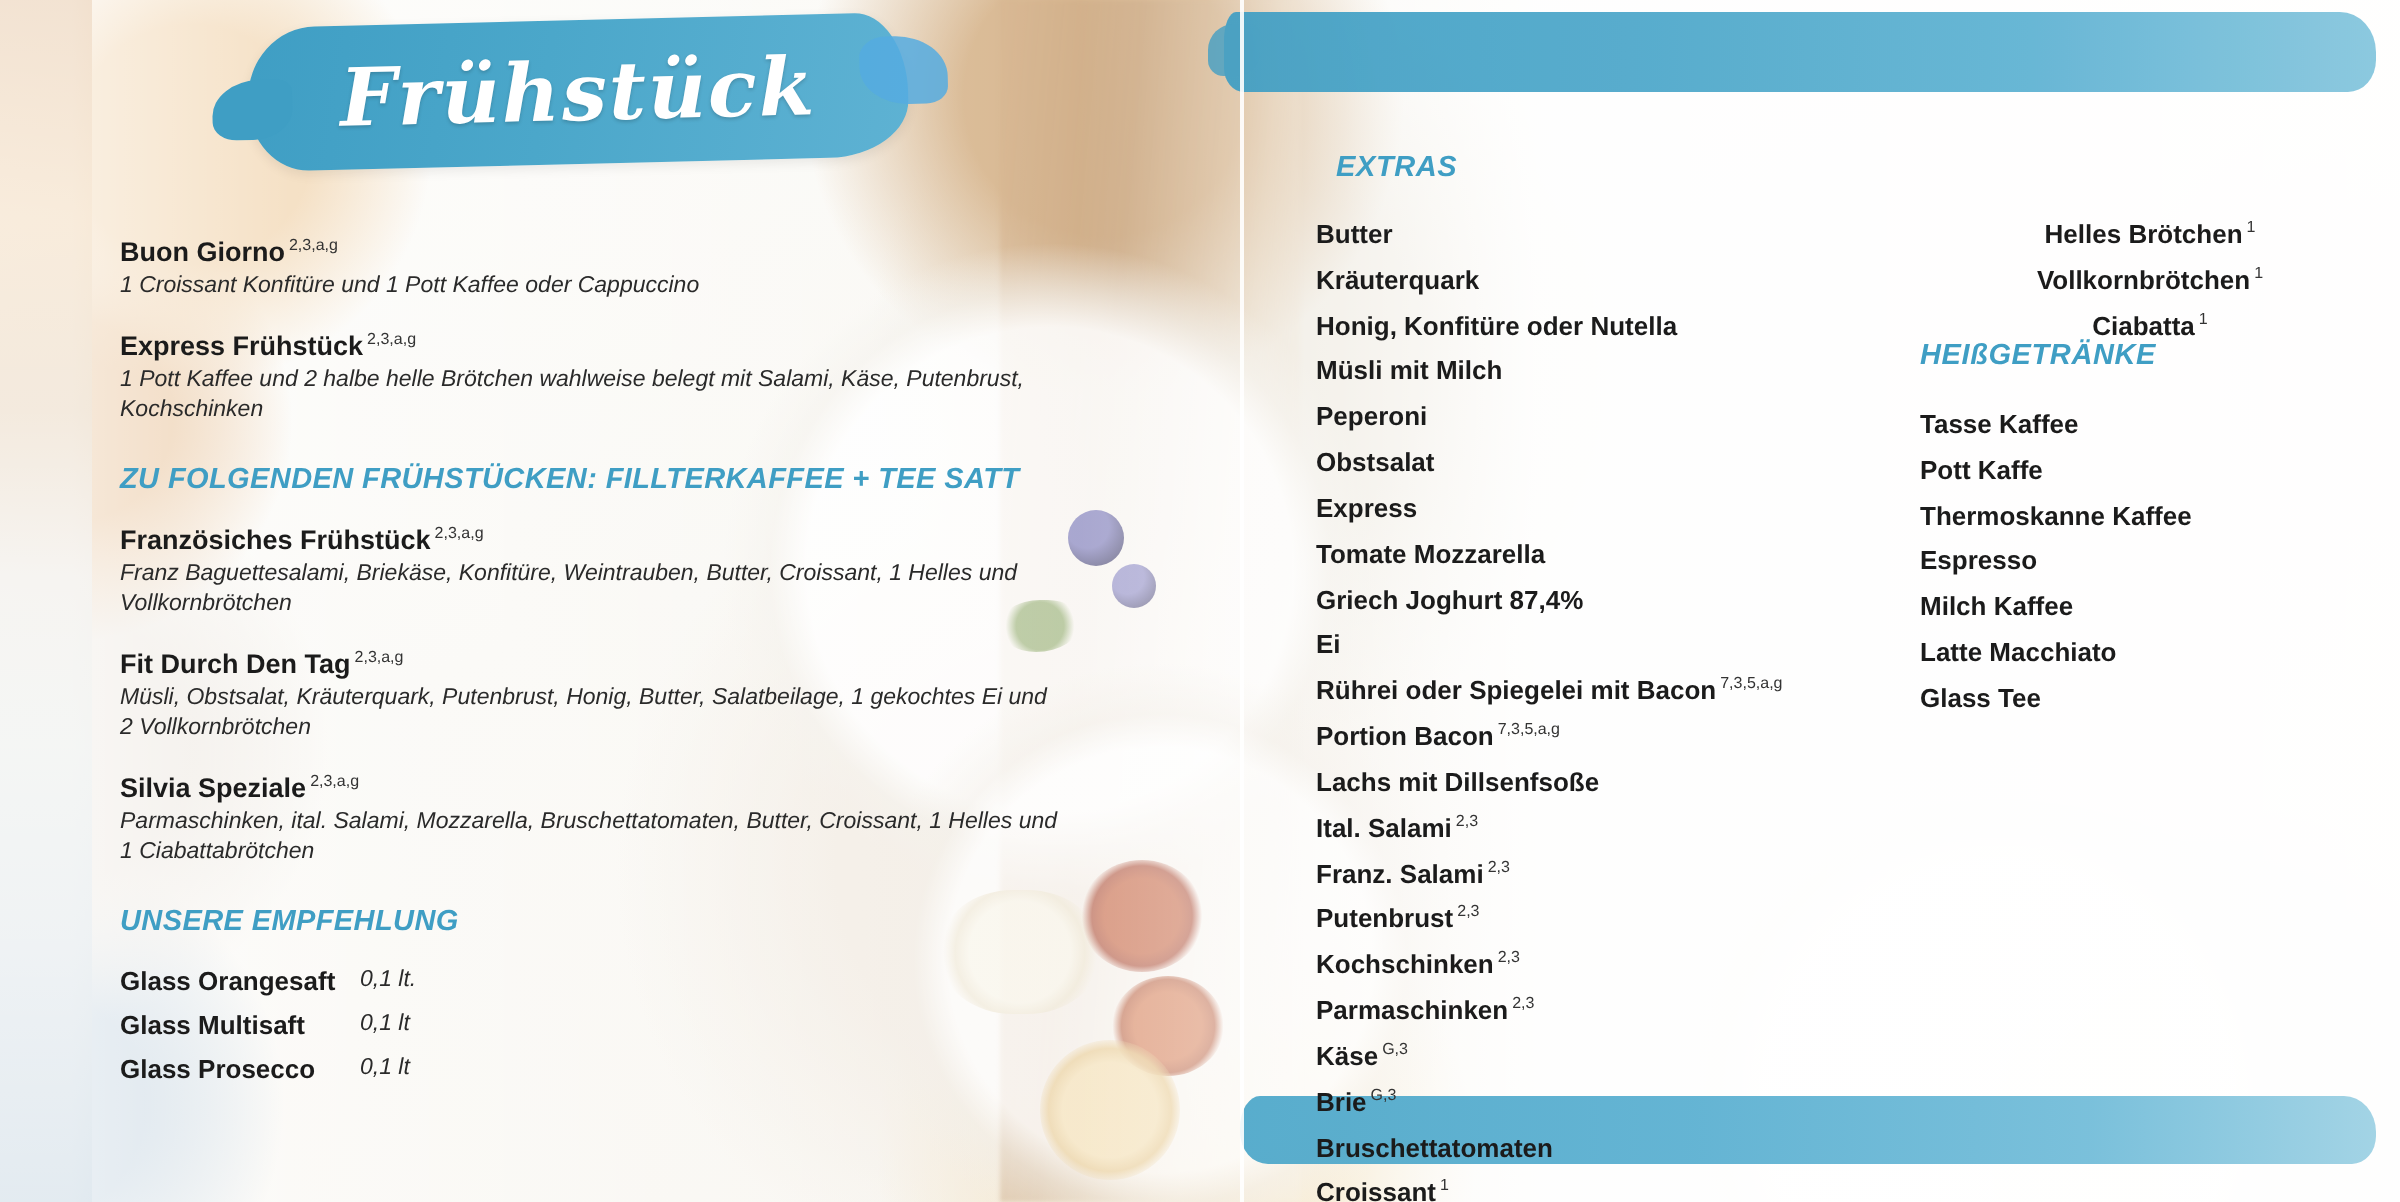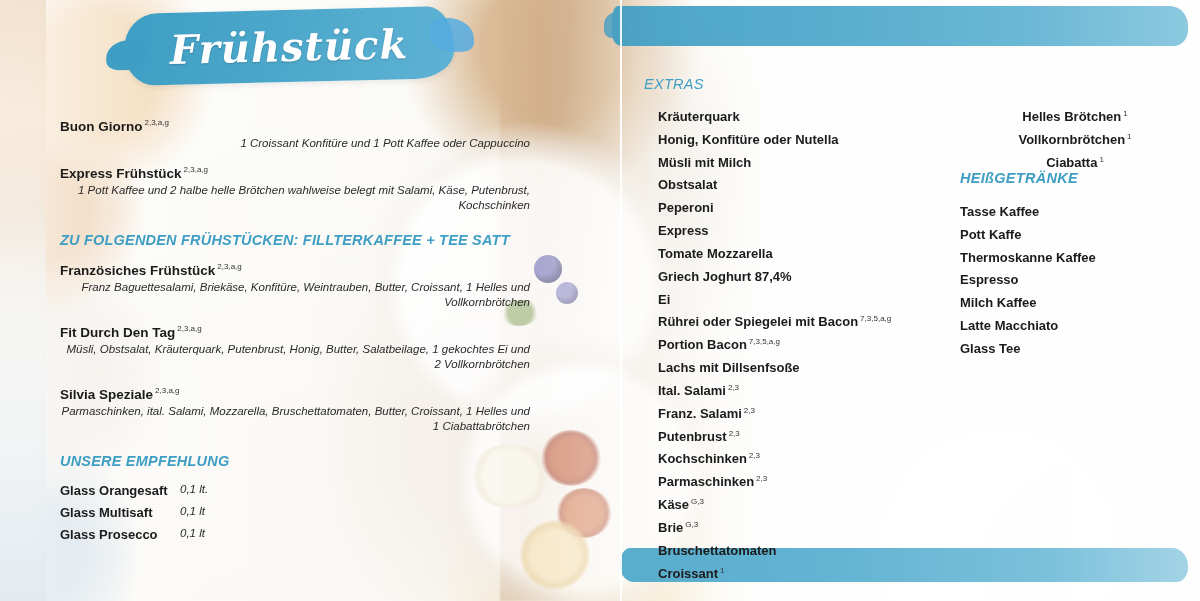--- a/index.html
+++ b/index.html
@@ -224,53 +224,52 @@
     font-weight: normal;
     color: #333;
     margin-left: 2px;
   }
   .item-desc {
     font-size: 11.5px;
     font-style: italic;
     color: #2a2a2a;
     line-height: 1.35;
     margin-top: 2px;
-    text-align: right;
   }
   .section-head {
     font-size: 14.5px;
     font-weight: bold;
     font-style: italic;
     color: #3f9ec4;
     letter-spacing: .2px;
     margin: 18px 0 14px 0;
   }
   .rec-row {
     display: flex;
-    align-items: flex-start;
+    align-items: center;
     margin-bottom: 7px;
   }
   .rec-name {
     font-size: 13px;
     font-weight: bold;
     color: #1b1b1b;
     width: 120px;
   }
   .rec-price {
     font-size: 11.5px;
     font-style: italic;
     color: #2a2a2a;
   }
 
   
   .extras-head {
     position: absolute;
-    left: 644px; top: 76px;
+    left: 668px; top: 76px;
     font-size: 14.5px;
-    font-weight: normal;
+    font-weight: bold;
     font-style: italic;
     color: #3f9ec4;
     letter-spacing: .3px;
   }
   .extras-list {
     position: absolute;
     left: 658px; top: 104px;
     width: 290px;
   }
   .right-col-2 {
@@ -371,25 +370,26 @@
     </div>
     <div class="rec-row">
       <div class="rec-name">Glass Prosecco</div>
       <div class="rec-price">0,1 lt</div>
     </div>
 
   </div>
 
   <div class="extras-head">EXTRAS</div>
   <div class="extras-list">
+    <div class="line"><span>Butter</span><span class="sup"></span></div>
     <div class="line"><span>Kräuterquark</span><span class="sup"></span></div>
     <div class="line"><span>Honig, Konfitüre oder Nutella</span><span class="sup"></span></div>
     <div class="line"><span>Müsli mit Milch</span><span class="sup"></span></div>
+    <div class="line"><span>Peperoni</span><span class="sup"></span></div>
     <div class="line"><span>Obstsalat</span><span class="sup"></span></div>
-    <div class="line"><span>Peperoni</span><span class="sup"></span></div>
     <div class="line"><span>Express</span><span class="sup"></span></div>
     <div class="line"><span>Tomate Mozzarella</span><span class="sup"></span></div>
     <div class="line"><span>Griech Joghurt 87,4%</span><span class="sup"></span></div>
     <div class="line"><span>Ei</span><span class="sup"></span></div>
     <div class="line"><span>Rührei oder Spiegelei mit Bacon</span><span class="sup">7,3,5,a,g</span></div>
     <div class="line"><span>Portion Bacon</span><span class="sup">7,3,5,a,g</span></div>
     <div class="line"><span>Lachs mit Dillsenfsoße</span><span class="sup"></span></div>
     <div class="line"><span>Ital. Salami</span><span class="sup">2,3</span></div>
     <div class="line"><span>Franz. Salami</span><span class="sup">2,3</span></div>
     <div class="line"><span>Putenbrust</span><span class="sup">2,3</span></div>

